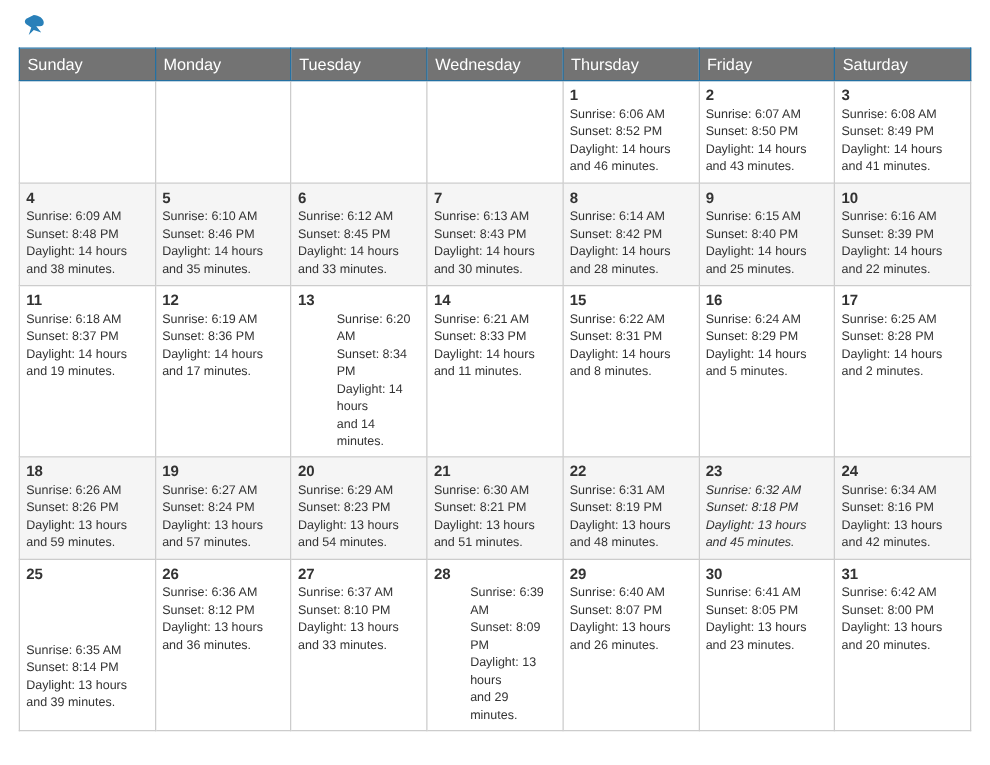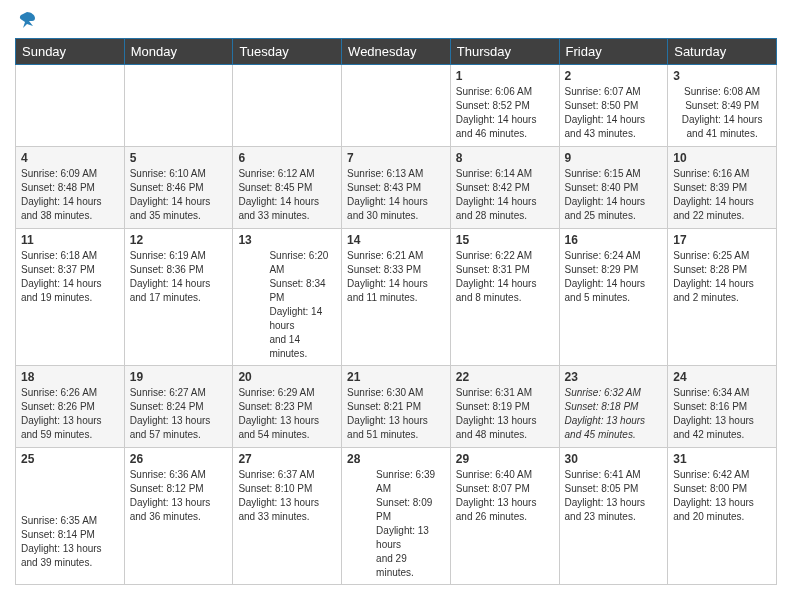--- a/index.html
+++ b/index.html
@@ -55,21 +55,21 @@
     .subtitle {
       font-size: 14px;
       color: #555;
     }
     .calendar {
       width: 100%;
       border-collapse: collapse;
       table-layout: fixed;
     }
     .calendar th {
-      background-color: #404040;
+      background-color: #737373;
       color: #fff;
       text-align: left;
       padding: 5px 6px;
       font-size: 13px;
       font-weight: normal;
       border: 1px solid #2471a3;
     }
     .calendar td {
       border: 1px solid #ccc;
       vertical-align: top;
@@ -148,21 +148,21 @@
           </td>
           <td>
             <span class="day-number">2</span>
             <div class="day-info" style="white-space: pre-line;">Sunrise: 6:07 AM
 Sunset: 8:50 PM
 Daylight: 14 hours
 and 43 minutes.</div>
           </td>
           <td>
             <span class="day-number">3</span>
-            <div class="day-info" style="white-space: pre-line; text-align: center;">Sunrise: 6:08 AM
+            <div class="day-info" style="white-space: pre-line;">Sunrise: 6:08 AM
 Sunset: 8:49 PM
 Daylight: 14 hours
 and 41 minutes.</div>
           </td>
         </tr>
         <tr>
           <td>
             <span class="day-number">4</span>
             <div class="day-info" style="white-space: pre-line;">Sunrise: 6:09 AM
 Sunset: 8:48 PM

